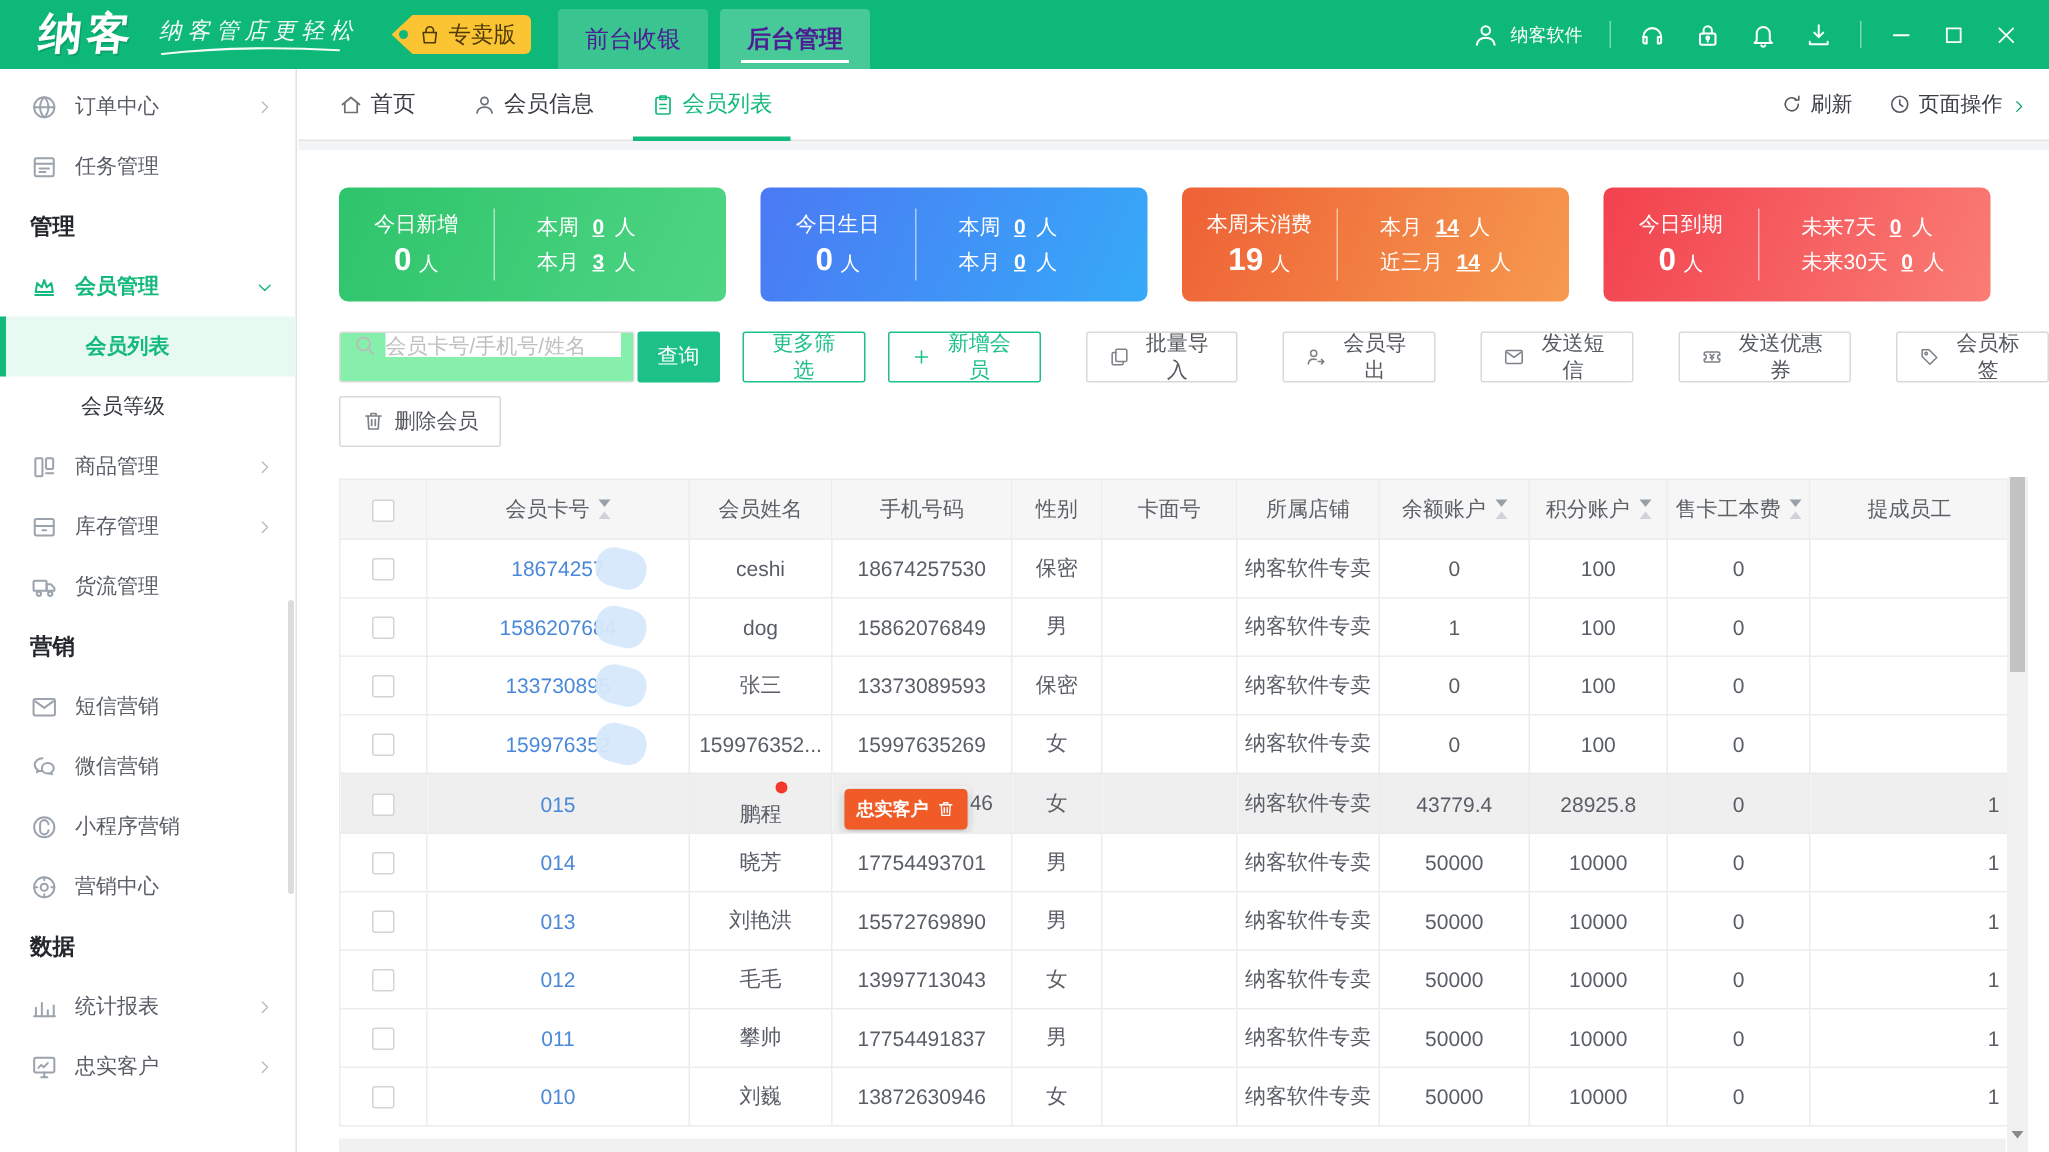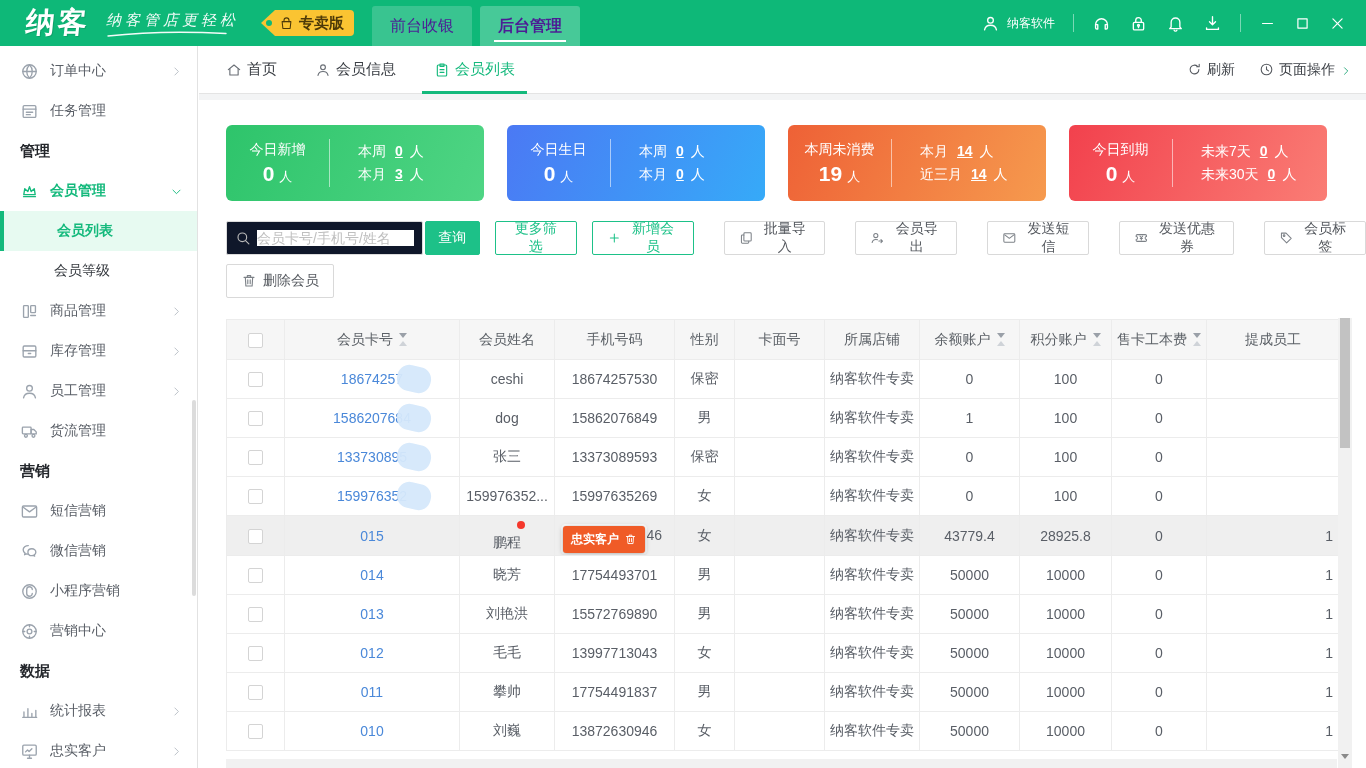--- a/index.html
+++ b/index.html
@@ -8,21 +8,21 @@
 
   
   .header { position:absolute; top:0; left:0; width:1366px; height:46px;
     background:#0eb878; display:flex; align-items:center; color:#fff; }
   .logo { margin-left:26px; font-size:29px; font-weight:900; letter-spacing:3px;
     transform:skewX(-6deg); text-shadow:1px 1px 0 rgba(0,0,0,.12); }
   .tagline-wrap { position:relative; margin-left:16px; font-size:15px; font-style:italic;
     letter-spacing:4px; opacity:.95; padding-bottom:6px; }
   .tagline-wrap svg { position:absolute; left:0; bottom:-2px; }
   .badge { position:relative; margin-left:22px; height:26px; background:#fac432; color:#4d3a08;
-    display:flex; align-items:center; gap:5px; font-size:15px; font-weight:bold;
+    display:flex; align-items:center; gap:5px; font-size:15px; font-weight:normal;
     padding:0 10px 0 18px; clip-path:polygon(14px 0,100% 0,100% 100%,14px 100%,0 50%);
     border-radius:4px; }
   .badge-dot { position:absolute; left:5px; top:10px; width:6px; height:6px; border-radius:50%; background:#0eb878; }
   .badge .bicon { width:15px; height:15px; color:#4d3a08; }
   .nav-tabs { display:flex; margin-left:18px; height:46px; align-items:flex-end; gap:8px; }
   .ntab { height:40px; min-width:94px; padding:0 18px; background:rgba(255,255,255,.18);
     display:flex; align-items:center; justify-content:center; font-size:16px; color:#4c1d95;
     cursor:pointer; position:relative; border-radius:3px 3px 0 0; }
   .ntab.active { font-weight:bold; background:rgba(255,255,255,.24); }
   .ntab.active::after { content:""; position:absolute; left:14px; right:14px; bottom:4px; height:2px; background:#fff; }
@@ -71,21 +71,21 @@
   .sc-title { font-size:14px; margin-bottom:3px; }
   .sc-value { font-size:21px; font-weight:bold; }
   .sc-unit { font-size:13px; font-weight:normal; margin-left:5px; }
   .sc-div { width:1px; height:48px; background:rgba(255,255,255,.55); }
   .sc-right { flex:1; padding-left:28px; font-size:14px; line-height:23px; }
   .sc-num { font-weight:bold; text-decoration:underline; margin:0 7px 0 9px; cursor:pointer; }
 
   
   .toolbar { display:flex; align-items:center; margin:20px 0 0 27px; }
   .search-box { width:205px; height:34px; border:1px solid #dcdcdc; border-radius:2px;
-    display:flex; align-items:center; padding:0 8px; background:#0f172a; }
+    display:flex; align-items:flex-start; padding:0 8px; background:#86efac; }
   .search-box .btn-ic { width:16px; height:16px; color:#b9b9b9; flex:none; }
   .search-box input { border:none; outline:none; width:100%; font-size:14px; color:#333;
     margin-left:6px; font-family:inherit; }
   .search-box input::placeholder { color:#bfbfbf; }
   .btn { height:34px; display:inline-flex; align-items:center; justify-content:center; gap:6px;
     font-size:14px; border-radius:2px; cursor:pointer; background:#fff; font-family:inherit; }
   .btn-green { width:58px; border:1px solid #1dc188; background:#1dc188; color:#fff; margin-left:2px; }
   .tb-btns { display:flex; align-items:center; }
   .btn-outline { border:1px solid #1dc188; color:#1dc188; padding:0 14px; margin-left:15px; }
   .btn-plain { border:1px solid #d9d9d9; color:#55595f; padding:0 14px; margin-left:30px; }
@@ -271,34 +271,20 @@
         <span class="slabel">库存管理</span>
         <span class="sarrow">
           <svg viewBox="0 0 24 24" fill="none" stroke="currentColor" stroke-width="1.7" stroke-linecap="round" stroke-linejoin="round">
             <path d="m9 5.5 6.5 6.5L9 18.5"></path>
           </svg>
         </span>
       </div>
       <div class="side-item">
         <span class="sicon">
           <svg viewBox="0 0 24 24" fill="none" stroke="currentColor" stroke-width="1.7" stroke-linecap="round" stroke-linejoin="round">
-            <circle cx="12" cy="8" r="3.6"></circle>
-            <path d="M4.5 20c.7-4 4-5.8 7.5-5.8s6.8 1.8 7.5 5.8"></path>
-          </svg>
-        </span>
-        <span class="slabel">员工管理</span>
-        <span class="sarrow">
-          <svg viewBox="0 0 24 24" fill="none" stroke="currentColor" stroke-width="1.7" stroke-linecap="round" stroke-linejoin="round">
-            <path d="m9 5.5 6.5 6.5L9 18.5"></path>
-          </svg>
-        </span>
-      </div>
-      <div class="side-item">
-        <span class="sicon">
-          <svg viewBox="0 0 24 24" fill="none" stroke="currentColor" stroke-width="1.7" stroke-linecap="round" stroke-linejoin="round">
             <rect x="3" y="6.5" width="11" height="8.5" rx="1"></rect>
             <path d="M14 9.5h3.5l3 3v2.5H14z"></path>
             <circle cx="7.5" cy="17.5" r="1.8"></circle>
             <circle cx="17" cy="17.5" r="1.8"></circle>
           </svg>
         </span>
         <span class="slabel">货流管理</span>
       </div>
       <div class="side-section">营销</div>
       <div class="side-item">

